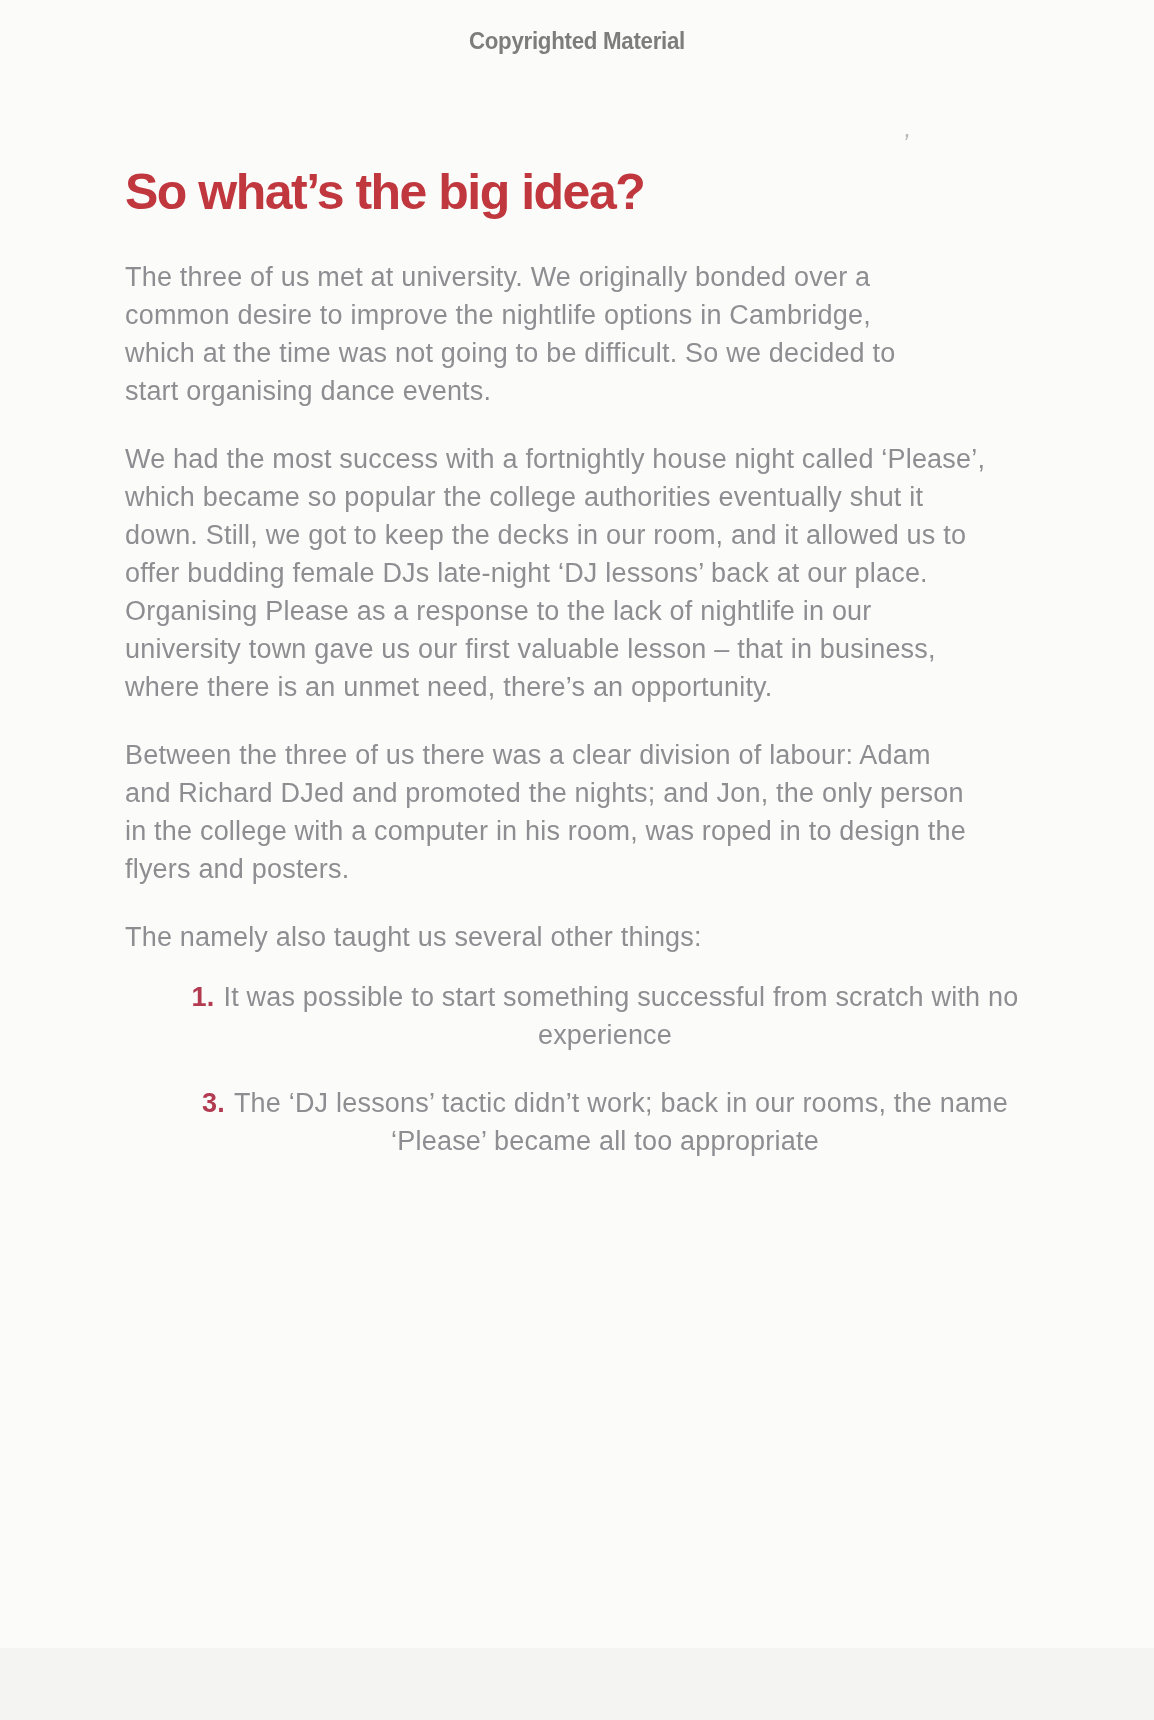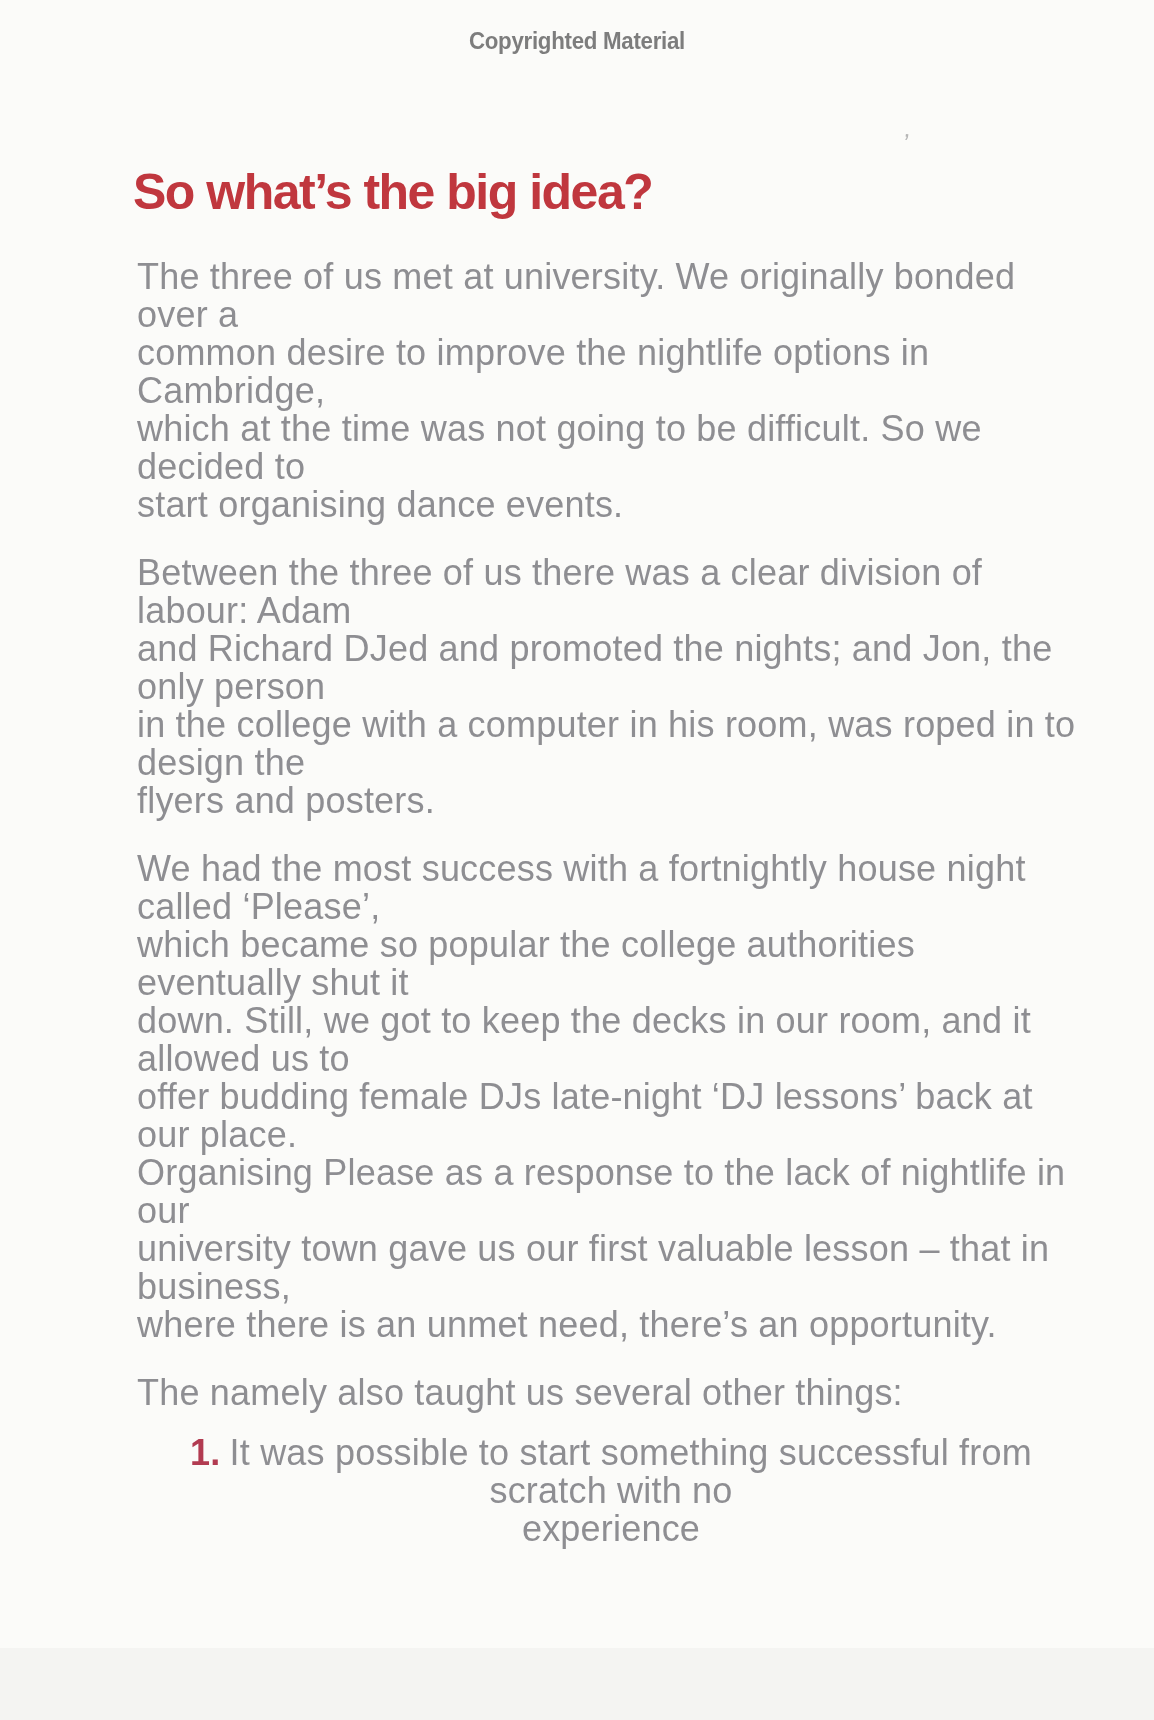--- a/index.html
+++ b/index.html
@@ -40,31 +40,31 @@
     opacity: 0.7;
   }
   .content {
     position: absolute;
     top: 0;
     left: 125px;
     width: 960px;
     padding-top: 164px;
   }
   h1.title {
-    margin: 0 0 36px 8px;
+    margin: 0 0 36px 0;
     font-family: "Liberation Sans", sans-serif;
     font-size: 50px;
     line-height: 1.15;
     font-weight: 700;
     letter-spacing: -1.5px;
     color: #c0373e;
   }
   .body-p {
-    margin: 0 0 30px 12px;
-    font-size: 36px;
+    margin: 0 0 30px 0;
+    font-size: 27px;
     line-height: 38px;
     letter-spacing: 0.2px;
     color: #8e8e92;
     white-space: pre-line;
   }
   .body-p.intro { margin-bottom: 22px; }
   .list-item { white-space: normal; text-align: center; }
   .list-item .num {
     font-weight: 700;
     color: #b23b51;
@@ -84,39 +84,41 @@
 
   <div class="content">
 
     <h1 class="title">So what’s the big idea?</h1>
 
     <p class="body-p">The three of us met at university. We originally bonded over a
 common desire to improve the nightlife options in Cambridge,
 which at the time was not going to be difficult. So we decided to
 start organising dance events.</p>
 
-    <p class="body-p">Between the three of us there was a clear division of labour: Adam
-and Richard DJed and promoted the nights; and Jon, the only person
-in the college with a computer in his room, was roped in to design the
-flyers and posters.</p>
-
     <p class="body-p">We had the most success with a fortnightly house night called ‘Please’,
 which became so popular the college authorities eventually shut it
 down. Still, we got to keep the decks in our room, and it allowed us to
 offer budding female DJs late-night ‘DJ lessons’ back at our place.
 Organising Please as a response to the lack of nightlife in our
 university town gave us our first valuable lesson – that in business,
 where there is an unmet need, there’s an opportunity.</p>
 
+    <p class="body-p">Between the three of us there was a clear division of labour: Adam
+and Richard DJed and promoted the nights; and Jon, the only person
+in the college with a computer in his room, was roped in to design the
+flyers and posters.</p>
+
     <p class="body-p intro">The namely also taught us several other things:</p>
 
     <p class="body-p list-item"><span class="num">1.</span><span class="item-text">It was possible to start something successful from scratch with no
 experience</span></p>
 
 
+    <p class="body-p list-item"><span class="num">3.</span><span class="item-text">The ‘DJ lessons’ tactic didn’t work; back in our rooms, the name
+‘Please’ became all too appropriate</span></p>
 
 
 
   </div>
 
   <div class="watermark bottom">Copyrighted Material</div>
 
 </div>
 
 </body></html>

